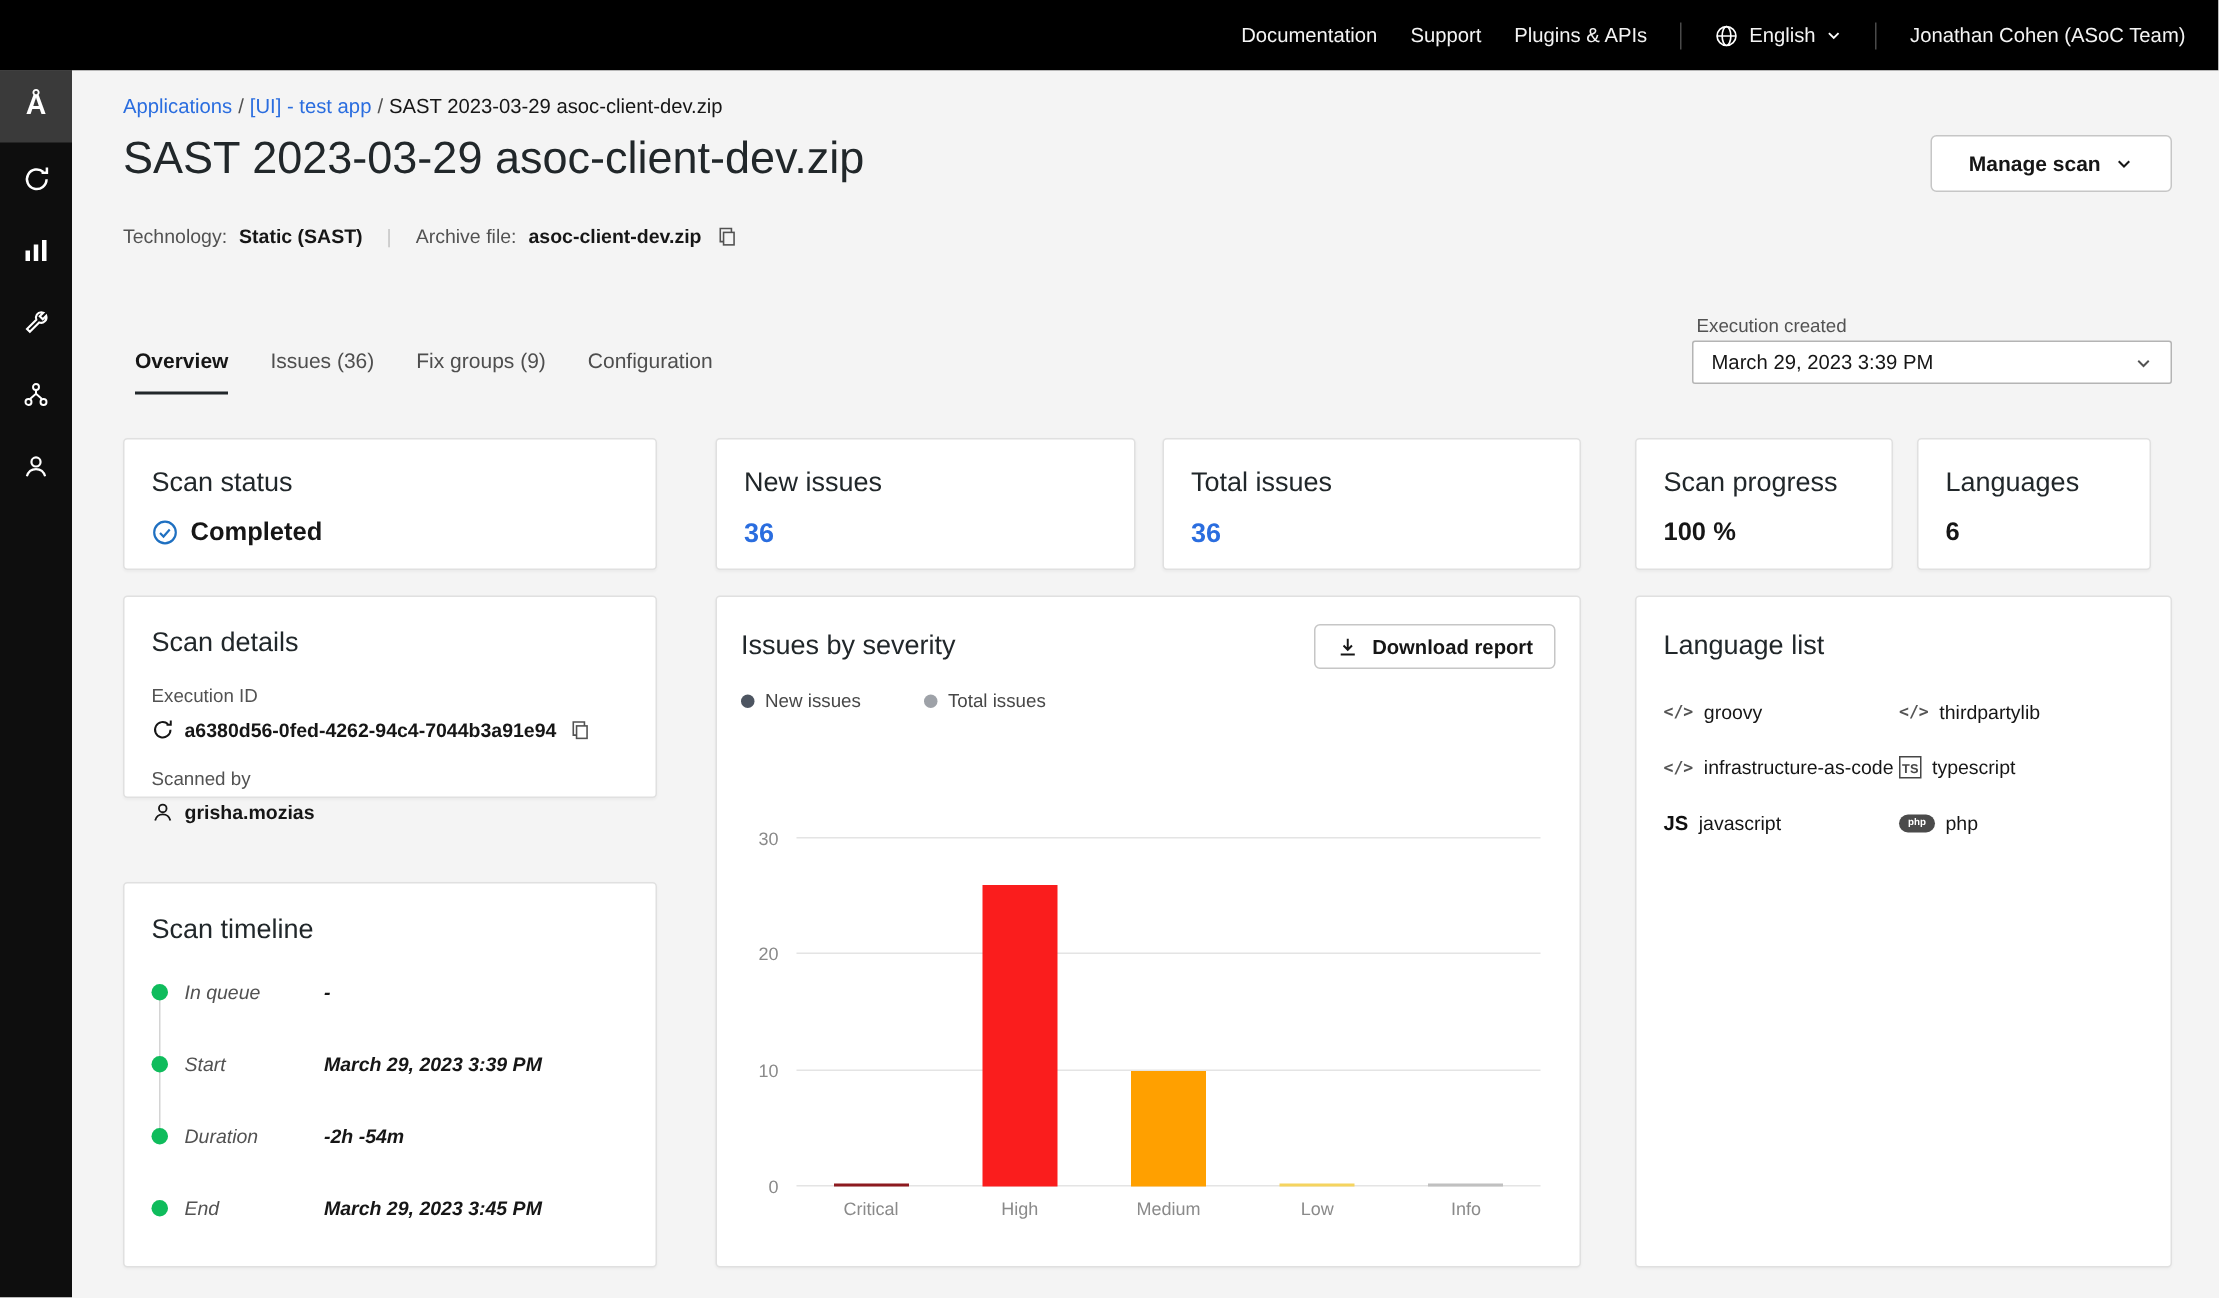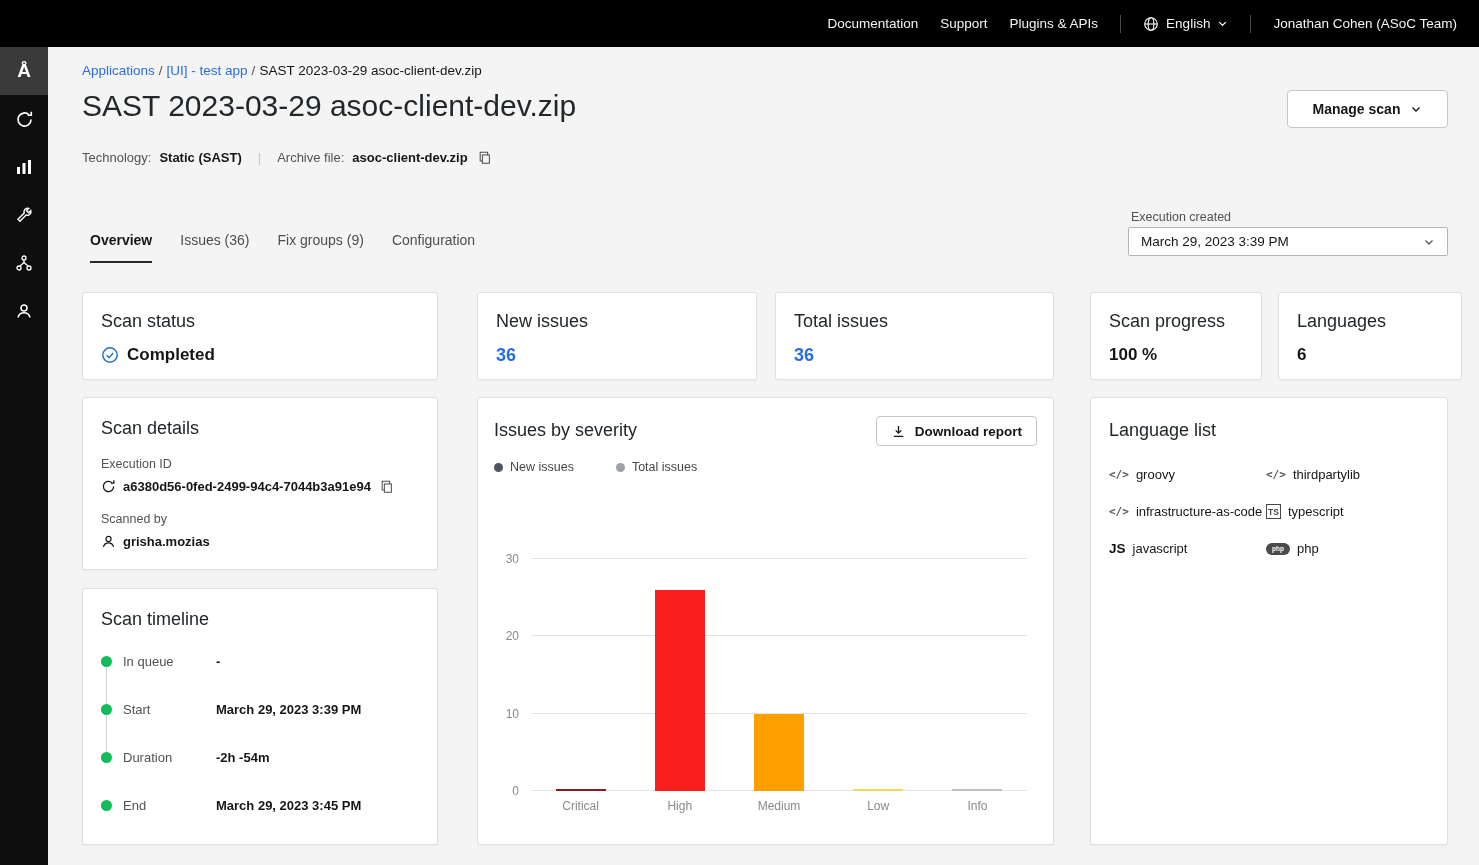--- a/index.html
+++ b/index.html
@@ -56,21 +56,21 @@
 
   .sum-card { padding:18px 18px; }
   .sum-value { margin-top:13px; font-size:17px; font-weight:700; color:#161616; display:flex; align-items:center; gap:8px; }
   .sum-value.blue { color:#2a6ddf; font-size:18px; }
 
   
   .detail-label { font-size:12.5px; color:#525252; margin-top:18px; }
   .detail-row { display:flex; align-items:center; gap:7px; margin-top:8px; font-size:13px; font-weight:700; color:#161616; }
 
   
-  .timeline { position:relative; margin-top:24px; }
+  .timeline { position:relative; margin-top:24px;font-style:italic; }
   .timeline:before { content:""; position:absolute; left:5px; top:10px; bottom:56px; width:1px; background:#d4d4d4; }
   .tl-row { display:flex; align-items:center; margin-bottom:33px; position:relative; }
   .tl-dot { width:11px; height:11px; border-radius:50%; background:#0fbc5c; margin-right:11px; flex:0 0 auto; }
   .tl-label { width:93px; font-size:13px; color:#525252; }
   .tl-value { font-size:13px; font-weight:700; color:#161616; }
 
   
   .dl-btn { position:absolute; right:16px; top:18px; height:30px; padding:0 14px; background:#fff;
             border:1px solid #c6c6c6; border-radius:4px; display:flex; align-items:center; gap:9px;
             font-size:13.5px; font-weight:700; color:#161616; cursor:pointer; }
@@ -241,36 +241,36 @@
   <div class="card sum-card" style="left:727px; top:245px; width:279px; height:88px;">
     <div class="card-title">Total issues</div>
     <div class="sum-value blue">36</div>
   </div>
 
   <div class="card sum-card" style="left:1042px; top:245px; width:172px; height:88px;">
     <div class="card-title">Scan progress</div>
     <div class="sum-value">100 %</div>
   </div>
 
-  <div class="card sum-card" style="left:1230px; top:245px; width:184px; height:88px;">
+  <div class="card sum-card" style="left:1230px; top:245px; width:156px; height:88px;">
     <div class="card-title">Languages</div>
     <div class="sum-value">6</div>
   </div>
 
-  <div class="card" style="left:34px; top:350px; width:356px; height:173px; padding:20px 18px;">
+  <div class="card" style="left:34px; top:350px; width:356px; height:135px; padding:20px 18px;">
     <div class="card-title">Scan details</div>
     <div class="detail-label">Execution ID</div>
     <div class="detail-row">
       <span style="display:inline-flex;">
         <svg width="15" height="15" viewBox="0 0 16 16" fill="none" stroke="#161616" stroke-width="1.4">
             <path d="M13.5 8a5.5 5.5 0 1 1-1.8-4.07"></path>
             <path d="M13.7 1.4v3h-3"></path>
           </svg>
       </span>
-      <span>a6380d56-0fed-2499-94c4-7044b3a91e94</span>
+      <span>a6380d56-0fed-4262-94c4-7044b3a91e94</span>
       <span class="copy-icon">
         <svg width="14" height="14" viewBox="0 0 16 16" fill="none" stroke="#525252" stroke-width="1.2">
             <rect x="5" y="4.5" width="8" height="9.5"></rect>
             <path d="M11 4.5V1.5H2.5v10H5"></path>
           </svg>
       </span>
     </div>
     <div class="detail-label">Scanned by</div>
     <div class="detail-row">
       <span style="display:inline-flex;">

